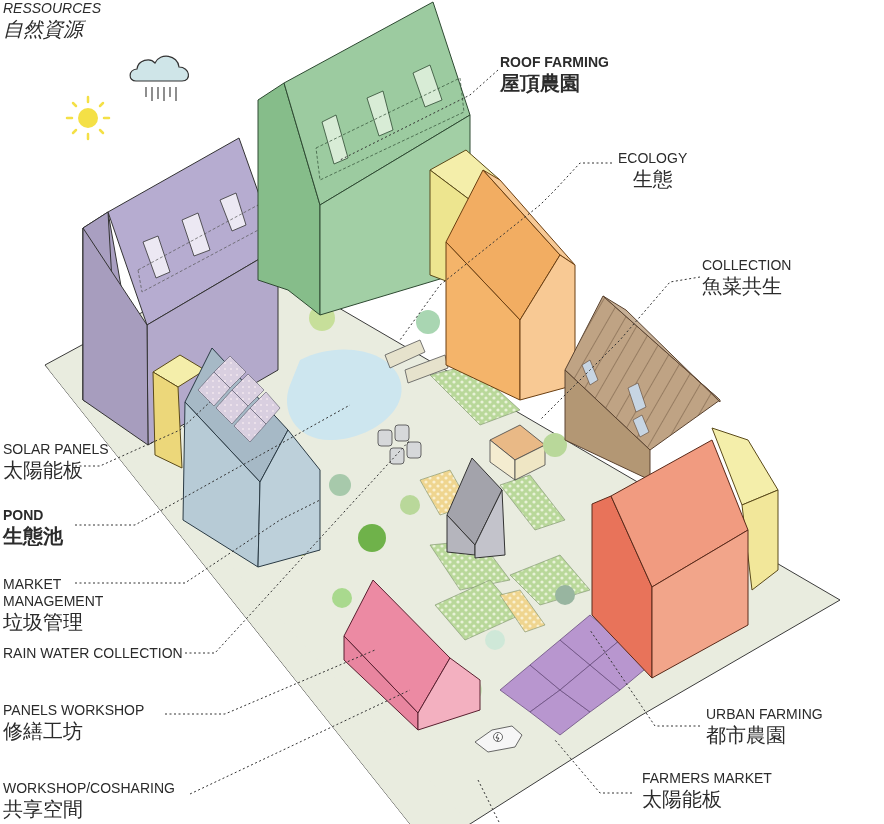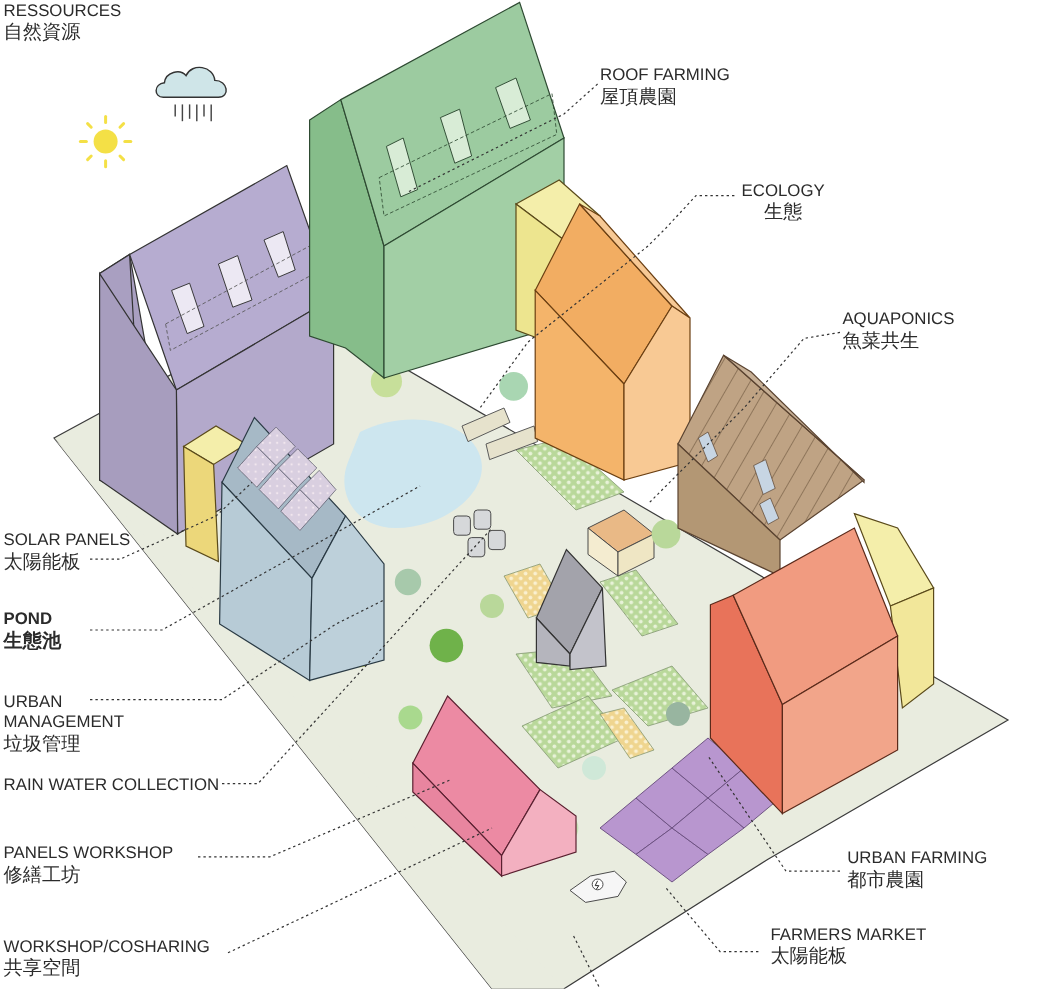--- a/index.html
+++ b/index.html
@@ -1,20 +1,20 @@
 <!DOCTYPE html>
 <html><head>
 <meta charset="utf-8">
 <style>
   html, body { margin: 0; padding: 0; background: #ffffff; }
   body { width: 884px; height: 824px; overflow: hidden; position: relative; font-family: "Liberation Sans", "DejaVu Sans", sans-serif; }
   #stage { position: absolute; left: 0; top: 0; width: 884px; height: 824px; }
   .label { position: absolute; color: #2b2b2b; line-height: 1.2; }
   .label .en { font-size: 14px; letter-spacing: 0; display: block; white-space: nowrap; }
-  .label .zh { font-size: 16px; display: block; white-space: nowrap; font-family: "DejaVu Sans", sans-serif; }
+  .label .zh { font-size: 20px; display: block; white-space: nowrap; font-family: "DejaVu Sans", sans-serif; }
   svg { position: absolute; left: 0; top: 0; }
 </style>
 </head>
 <body>
 
 <div id="stage">
 <svg width="884" height="824" viewBox="0 0 884 824">
   <defs>
     <pattern id="farm" width="8" height="8" patternUnits="userSpaceOnUse">
       <rect width="8" height="8" fill="#b9d89a"></rect>
@@ -226,46 +226,46 @@
       <line x1="146" y1="87" x2="146" y2="97"></line>
       <line x1="152" y1="87" x2="152" y2="101"></line>
       <line x1="158" y1="87" x2="158" y2="99"></line>
       <line x1="164" y1="87" x2="164" y2="101"></line>
       <line x1="170" y1="87" x2="170" y2="97"></line>
       <line x1="176" y1="87" x2="176" y2="101"></line>
     </g>
   </g>
 </svg>
 
-<div class="label" style="left:3px; top:0px;">
+<div class="label" style="left:3px; top:0px;font-style:italic;">
   <span class="en">RESSOURCES</span>
   <span class="zh">自然資源</span>
 </div>
-<div class="label" style="left:500px; top:54px;">
+<div class="label" style="left:500px; top:54px;font-weight:bold;">
   <span class="en">ROOF FARMING</span>
   <span class="zh">屋頂農園</span>
 </div>
 <div class="label" style="left:618px; top:150px;text-align:center;">
   <span class="en">ECOLOGY</span>
   <span class="zh">生態</span>
 </div>
 <div class="label" style="left:702px; top:257px;">
-  <span class="en">AQUAPONICS</span>
+  <span class="en">COLLECTION</span>
   <span class="zh">魚菜共生</span>
 </div>
 <div class="label" style="left:3px; top:441px;">
   <span class="en">SOLAR PANELS</span>
   <span class="zh">太陽能板</span>
 </div>
 <div class="label" style="left:3px; top:507px;font-weight:bold;">
   <span class="en">POND</span>
   <span class="zh">生態池</span>
 </div>
 <div class="label" style="left:3px; top:576px;">
-  <span class="en">URBAN</span>
+  <span class="en">MARKET</span>
   <span class="en">MANAGEMENT</span>
   <span class="zh">垃圾管理</span>
 </div>
 <div class="label" style="left:3px; top:645px;">
   <span class="en">RAIN WATER COLLECTION</span>
 </div>
 <div class="label" style="left:3px; top:702px;">
   <span class="en">PANELS WORKSHOP</span>
   <span class="zh">修繕工坊</span>
 </div>

